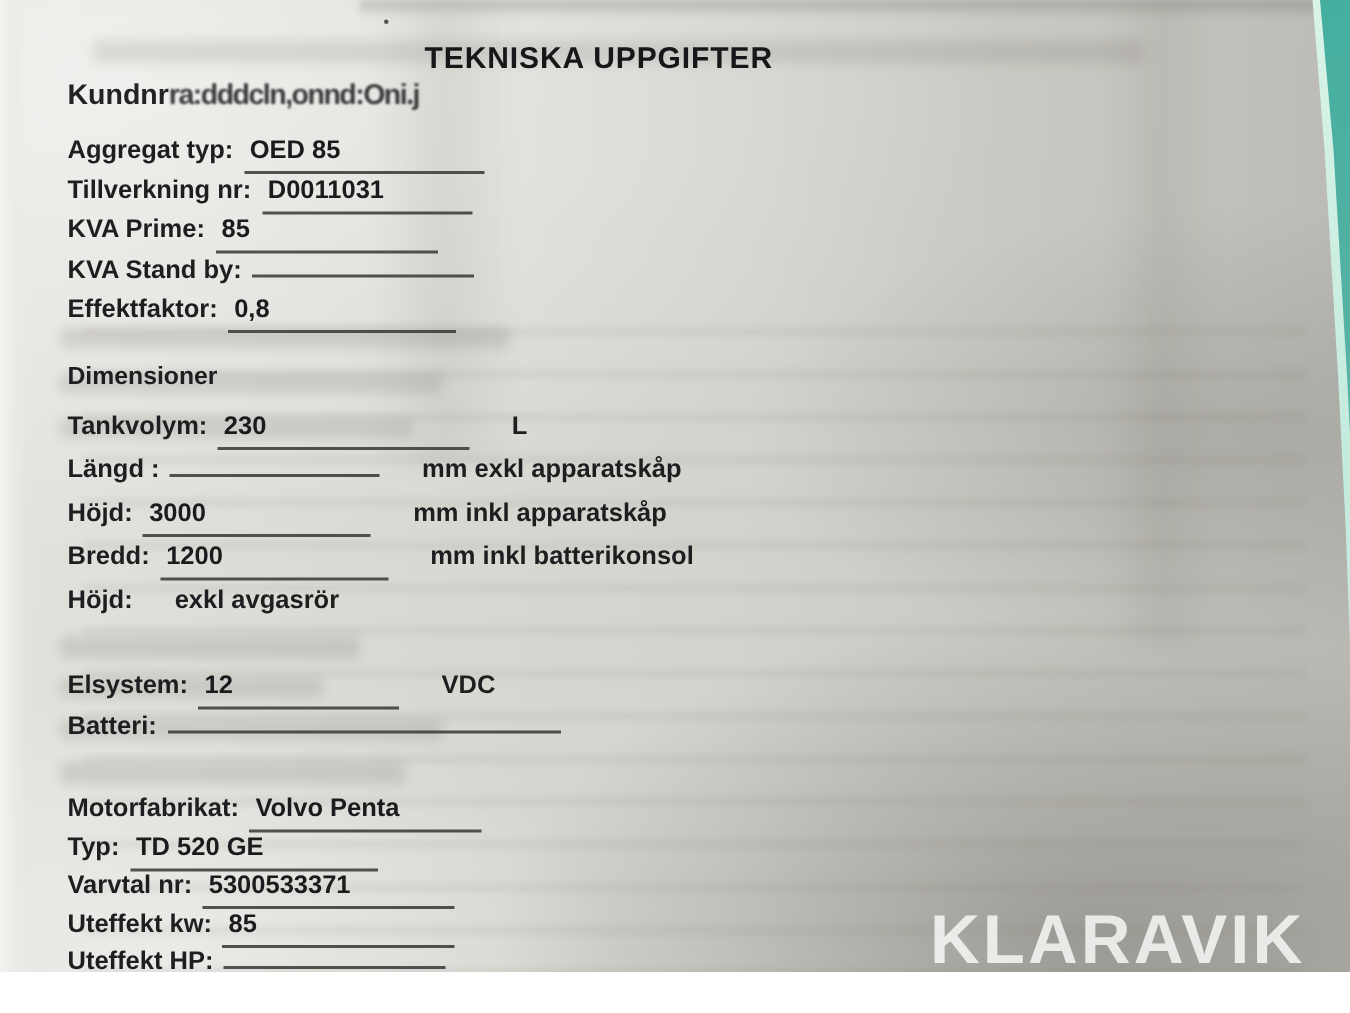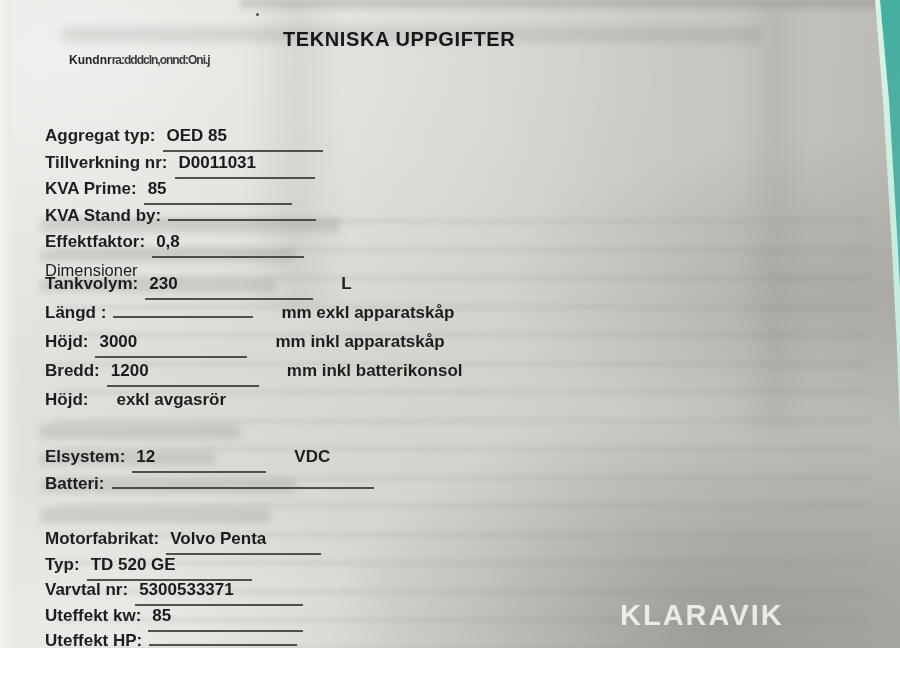--- a/index.html
+++ b/index.html
@@ -42,41 +42,41 @@
   .ghost { position:absolute; background:rgba(118,116,108,0.20); filter:blur(3.5px); border-radius:3px; }
   .ghost-band-top { left:62px; top:27px; width:700px; height:15px; background:rgba(110,108,102,0.16); filter:blur(4px); }
   .ghost-lines { position:absolute; left:55px; top:218px; width:815px; height:442px; filter:blur(2px); opacity:.55;
     background:repeating-linear-gradient(180deg, rgba(126,124,114,0.18) 0px, rgba(126,124,114,0.18) 6px, rgba(126,124,114,0) 6px, rgba(126,124,114,0) 28.5px); }
 
   .speck { position:absolute; left:256px; top:13px; width:3px; height:3px; border-radius:50%; background:#55554f; }
 
   
   .title { position:absolute; left:283px; top:28px; font-size:20px; font-weight:700;
     letter-spacing:0.6px; color:#171719; }
-  .kundnr { position:absolute; left:45px; top:53px; font-size:12px; font-weight:700; color:#232325;margin-left:24px; }
+  .kundnr { position:absolute; left:45px; top:53px; font-size:19px; font-weight:700; color:#232325; }
   .kundnr .scribble { filter:blur(0.7px); letter-spacing:-1px; opacity:.88; }
 
   .section { position:absolute; left:45px; color:#1e1e20; }
-  .sec-1 { top:90px;margin-top:36px; }  .sec-1 .row { height:26.6px; }
-  .heading-dim { position:absolute; left:45px; top:242px; font-size:16.5px; font-weight:400; color:#1e1e20;margin-top:19px; }
+  .sec-1 { top:90px; }  .sec-1 .row { height:26.6px; }
+  .heading-dim { position:absolute; left:45px; top:242px; font-size:16.5px; font-weight:700; color:#1e1e20; }
   .sec-2 { top:274px; } .sec-2 .row { height:29px; }
   .sec-3 { top:447px; } .sec-3 .row { height:27px; }
   .sec-4 { top:529px; } .sec-4 .row { height:25.6px; }
 
   .row { display:flex; align-items:baseline; font-size:17px; font-weight:700; white-space:nowrap; }
   .lbl { color:#1e1e20; }
   .val { display:inline-block; margin-left:7px; padding:0 2px 4px 4px;
          border-bottom:2px solid rgba(54,54,50,0.85); color:#1b1b1d; }
   .sfx { margin-left:28px; color:#1e1e20; }
   .sfx:empty { display:none; }
 
   .w134{width:134px;} .w140{width:140px;} .w148{width:148px;} .w152{width:152px;}
   .w155{width:155px;} .w160{width:160px;} .w165{width:165px;} .w168{width:168px;} .w262{width:262px;}
 
-  .watermark { position:absolute; left:620px; top:599px; font-size:29px; font-weight:700;
+  .watermark { position:absolute; left:620px; top:599px; font-size:46px; font-weight:700;
     letter-spacing:2px; color:rgba(255,255,255,0.78); }
 </style>
 </head>
 <body>
 
 <div class="stage">
   <div class="edge-highlight"></div>
 
   <div class="paper">
     <div class="paper-left-edge"></div>

